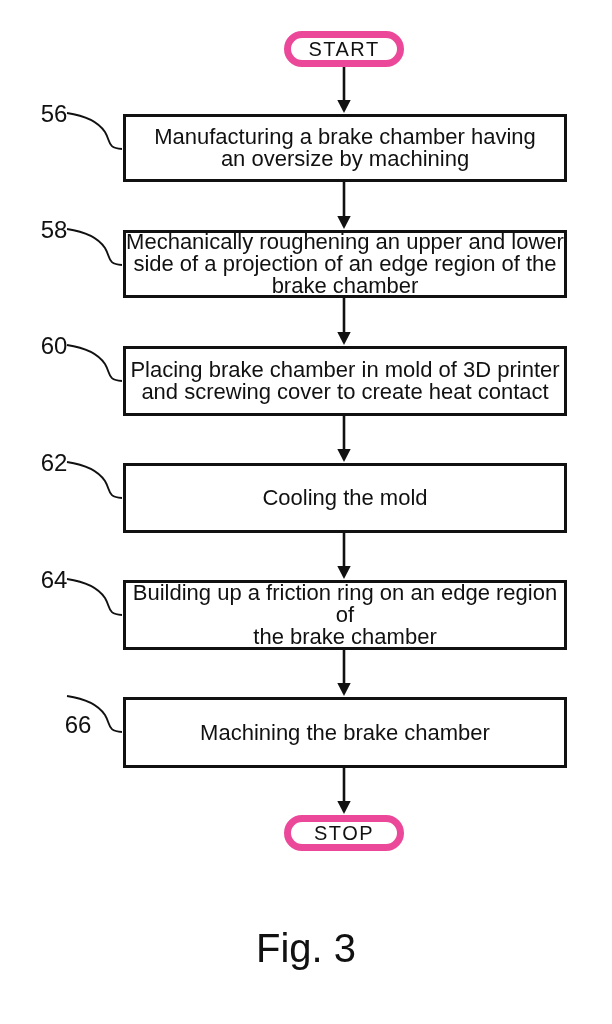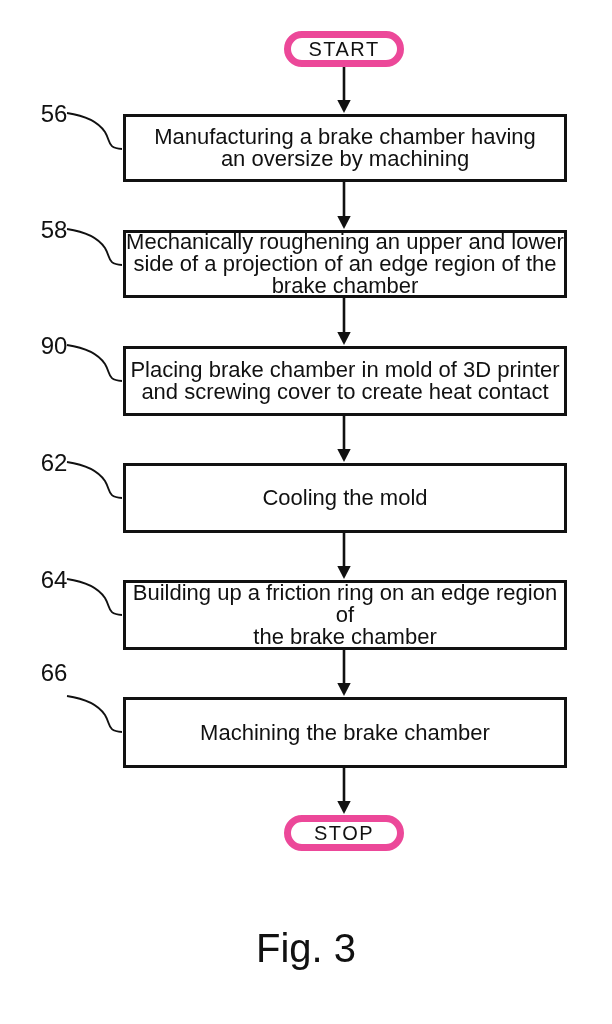--- a/index.html
+++ b/index.html
@@ -61,21 +61,21 @@
     height: 26px;
     font-size: 24px;
     line-height: 26px;
     text-align: center;
   }
   #ref-0 { top: 101px; }
   #ref-1 { top: 217px; }
   #ref-2 { top: 333px; }
   #ref-3 { top: 450px; }
   #ref-4 { top: 567px; }
-  #ref-5 { top: 660px; }
+  #ref-5 { top: 712px; margin-left: 24px; }
 
   #figure-label {
     position: absolute;
     left: 0;
     top: 926px;
     width: 692px;  
     max-width: 612px;
     text-align: center;
     font-size: 40px;
   }
@@ -135,21 +135,21 @@
 
   <div id="ref-0" class="ref-num">56</div>
   <div id="box-0" class="process-box">Manufacturing a brake chamber having
 an oversize by machining</div>
 
   <div id="ref-1" class="ref-num">58</div>
   <div id="box-1" class="process-box">Mechanically roughening an upper and lower
 side of a projection of an edge region of the
 brake chamber</div>
 
-  <div id="ref-2" class="ref-num">90</div>
+  <div id="ref-2" class="ref-num">60</div>
   <div id="box-2" class="process-box">Placing brake chamber in mold of 3D printer
 and screwing cover to create heat contact</div>
 
   <div id="ref-3" class="ref-num">62</div>
   <div id="box-3" class="process-box">Cooling the mold</div>
 
   <div id="ref-4" class="ref-num">64</div>
   <div id="box-4" class="process-box">Building up a friction ring on an edge region of
 the brake chamber</div>
 

